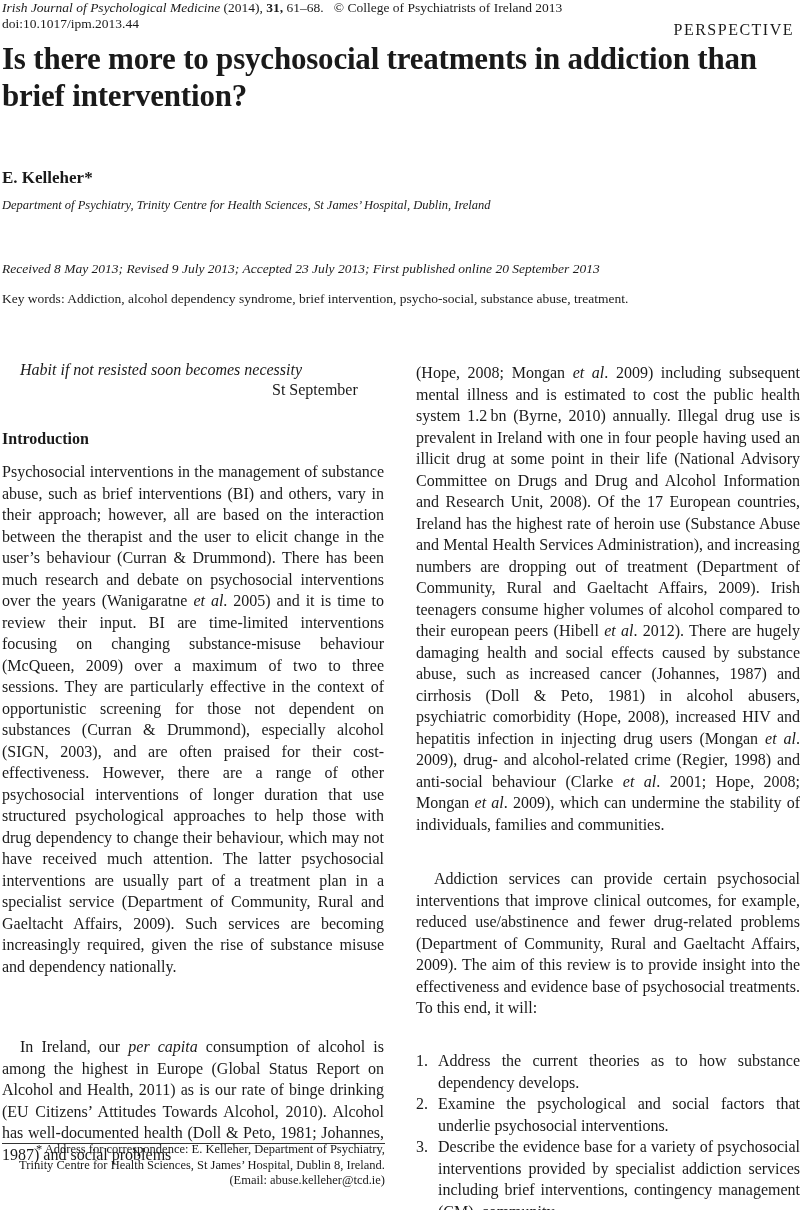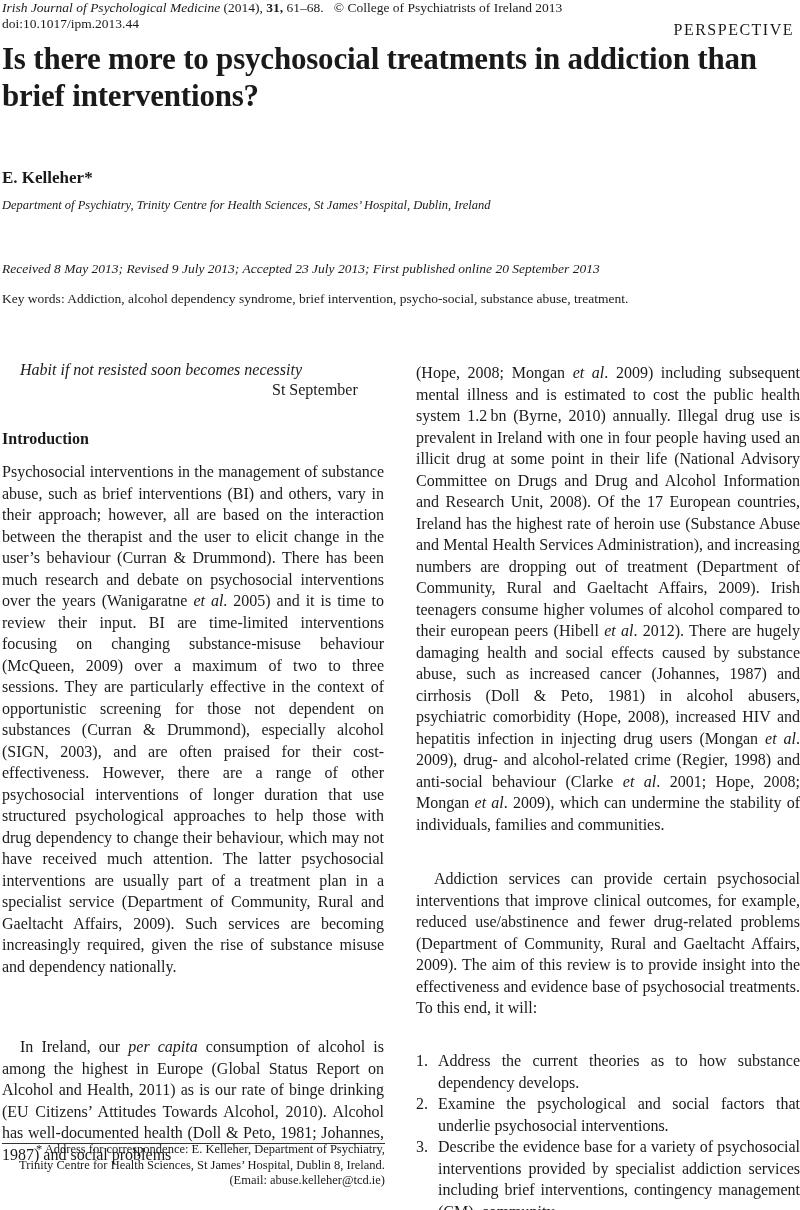--- a/index.html
+++ b/index.html
@@ -39,21 +39,21 @@
 <div class="abs journal">
   <i>Irish Journal of Psychological Medicine</i>
   <span>(2014),</span>
   <b>31,</b>
   <span>61–68.</span>
   &nbsp;&nbsp;<span>© College of Psychiatrists of Ireland 2013</span>
 </div>
 <div class="abs doi">doi:10.1017/ipm.2013.44</div>
 <div class="abs persp">PERSPECTIVE</div>
 
-<div class="abs title">Is there more to psychosocial treatments in addiction than brief interventions?</div>
+<div class="abs title">Is there more to psychosocial treatments in addiction than brief intervention?</div>
 <div class="abs author">E. Kelleher*</div>
 <div class="abs affil">Department of Psychiatry, Trinity Centre for Health Sciences, St James’ Hospital, Dublin, Ireland</div>
 <div class="abs dates">Received 8 May 2013; Revised 9 July 2013; Accepted 23 July 2013; First published online 20 September 2013</div>
 <div class="abs keywords">
   <b>Key words</b><span>: Addiction, alcohol dependency syndrome, brief intervention, psycho-social, substance abuse, treatment.</span>
 </div>
 
 <div class="abs epigraph">Habit if not resisted soon becomes necessity</div>
 <div class="abs epi-attr">St September</div>
 <div class="abs h-intro">Introduction</div>

